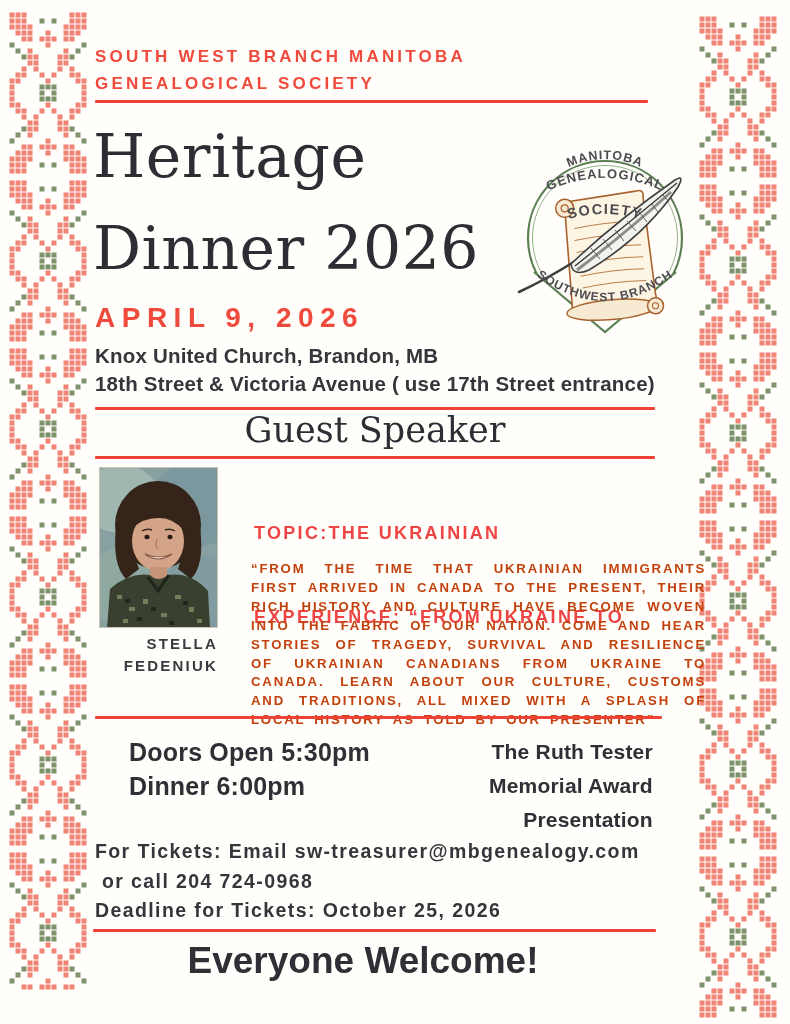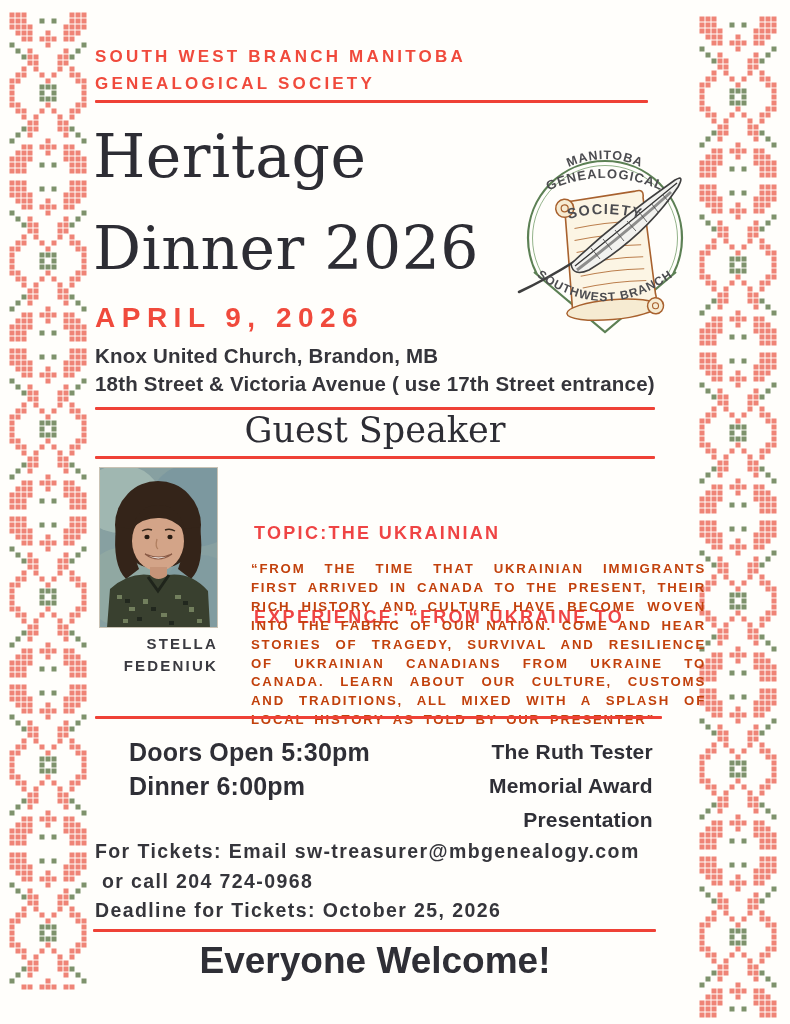--- a/index.html
+++ b/index.html
@@ -71,21 +71,21 @@
 
   .tickets{
     left:95px;top:837px;font-size:19.5px;font-weight:700;
     letter-spacing:1.4px;line-height:29.5px;color:#35353b;
   }
   .tickets .indent{padding-left:7px;}
 
   #rule5{left:93px;top:929px;width:563px;}
 
   .welcome{
-    left:95px;top:940px;width:560px;text-align:center;
+    left:83px;top:940px;width:560px;text-align:center;
     font-size:37px;font-weight:700;color:#2f2f36;
   }
 </style>
 </head>
 <body>
 
 <svg class="stitch-strip" style="left:9px;top:12px;" width="78" height="980">
     <rect x="0.5" y="0.5" width="5" height="5" fill="#ef8477"></rect>
     <rect x="6.5" y="0.5" width="5" height="5" fill="#ef8477"></rect>
     <rect x="12.5" y="0.5" width="5" height="5" fill="#ef8477"></rect>

